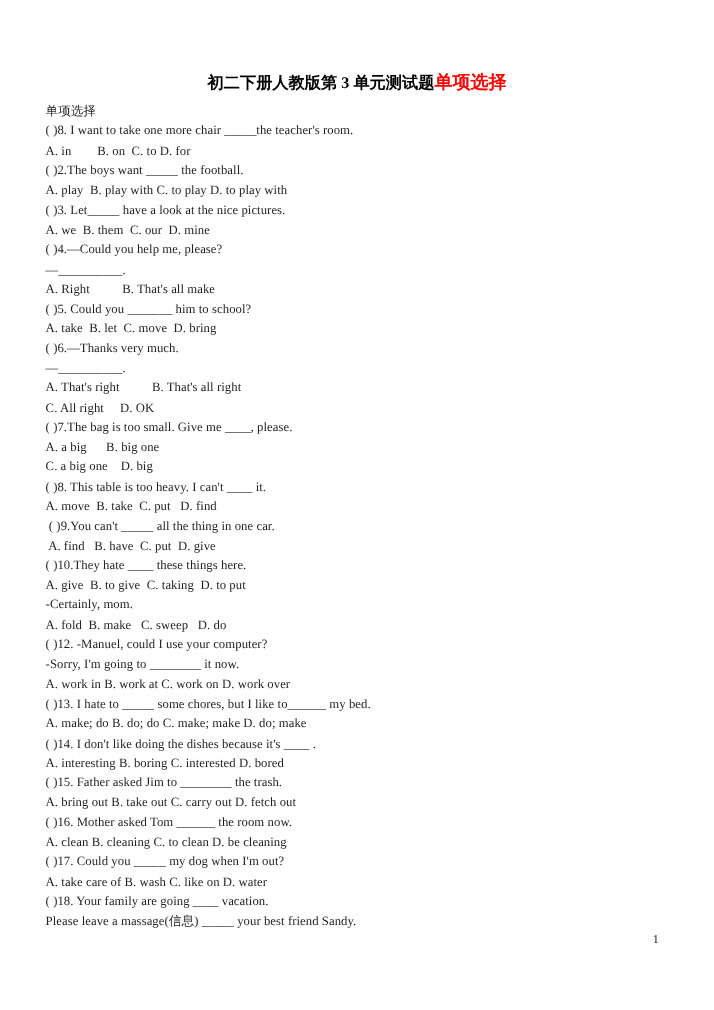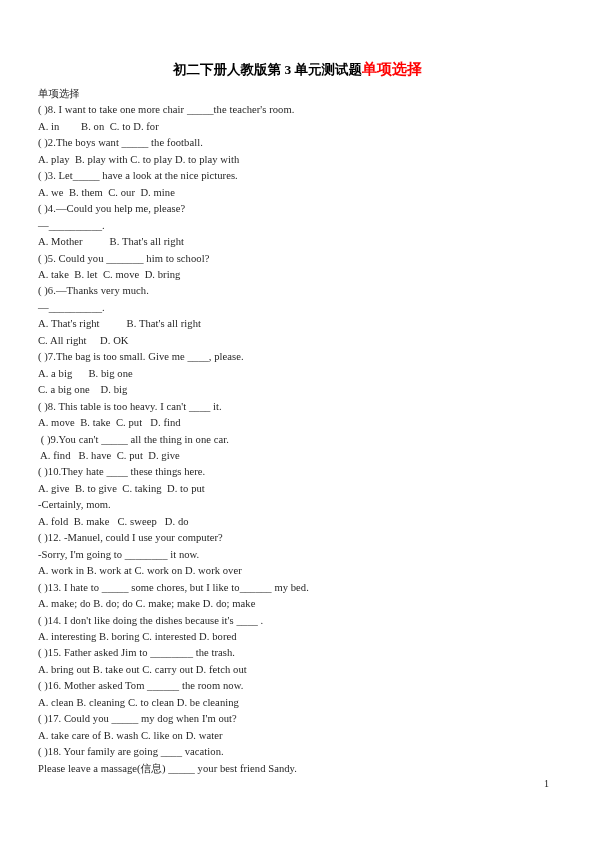--- a/index.html
+++ b/index.html
@@ -77,21 +77,21 @@
   <div class="body-block">
       <div class="line cjk">单项选择</div>
       <div class="line">( )8. I want to take one more chair _____the teacher's room.</div>
       <div class="line">A. in        B. on  C. to D. for</div>
       <div class="line">( )2.The boys want _____ the football.</div>
       <div class="line">A. play  B. play with C. to play D. to play with</div>
       <div class="line">( )3. Let_____ have a look at the nice pictures.</div>
       <div class="line">A. we  B. them  C. our  D. mine</div>
       <div class="line">( )4.—Could you help me, please?</div>
       <div class="line">—__________.</div>
-      <div class="line">A. Mother          B. That's all right</div>
+      <div class="line">A. Right          B. That's all make</div>
       <div class="line">( )5. Could you _______ him to school?</div>
       <div class="line">A. take  B. let  C. move  D. bring</div>
       <div class="line">( )6.—Thanks very much.</div>
       <div class="line">—__________.</div>
       <div class="line">A. That's right          B. That's all right</div>
       <div class="line">C. All right     D. OK</div>
       <div class="line">( )7.The bag is too small. Give me ____, please.</div>
       <div class="line">A. a big      B. big one</div>
       <div class="line">C. a big one    D. big</div>
       <div class="line">( )8. This table is too heavy. I can't ____ it.</div>

